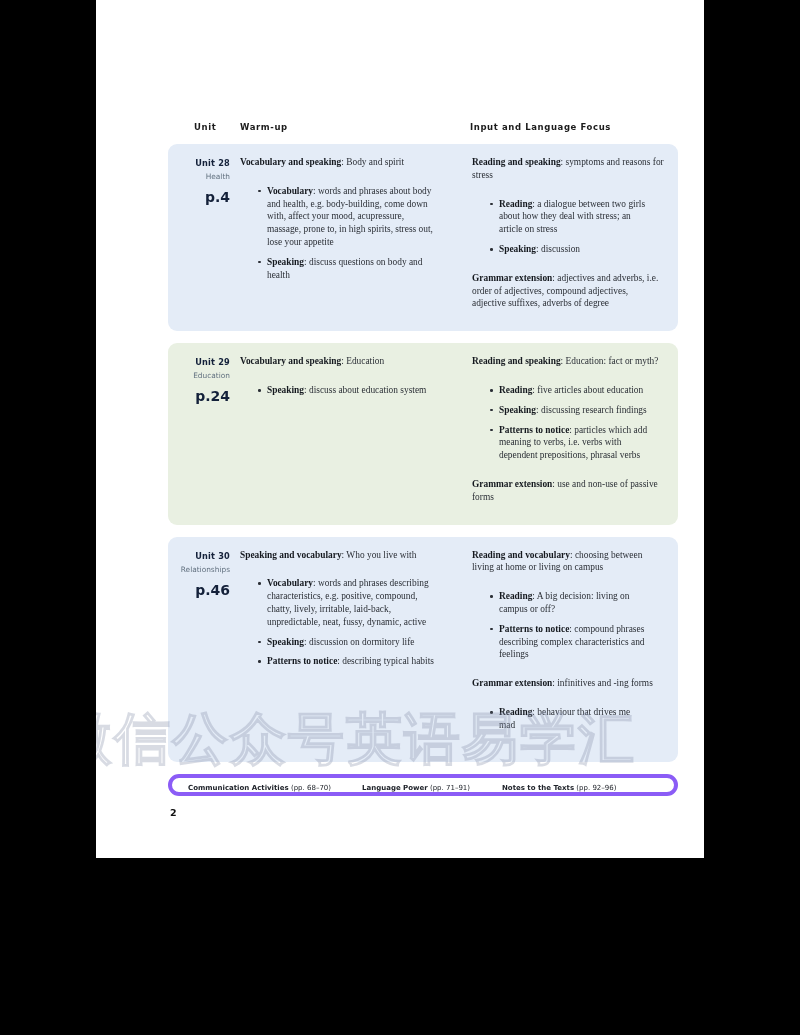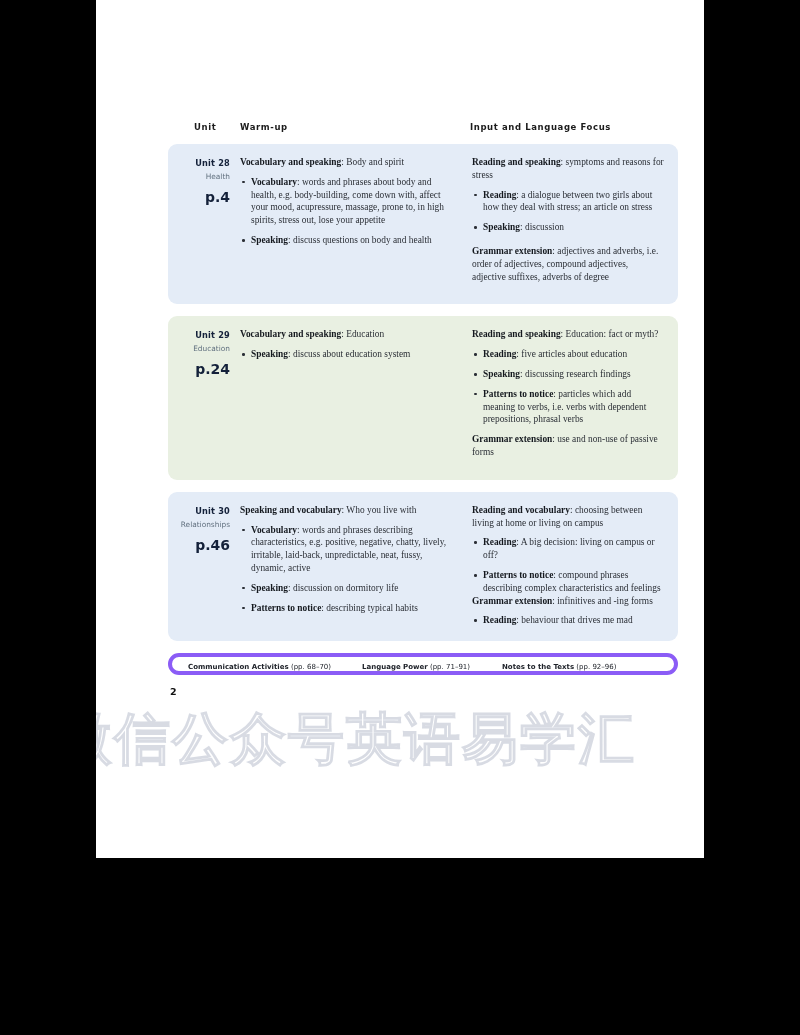--- a/index.html
+++ b/index.html
@@ -118,21 +118,21 @@
     line-height:12.8px;
     color:#2b2f36;
     margin:0 0 7px 0;
   }
   .lead b{
     font-weight:700;
     color:#15191f;
   }
   ul.items{
     list-style:none;
-    margin:0;
+    margin:16px;
     padding:0;
   }
   ul.items li{
     position:relative;
     padding-left:11px;
     margin-bottom:7px;
     font-size:9.4px;
     line-height:12.8px;
     color:#2b2f36;
   }
@@ -251,21 +251,21 @@
         </div>
         <div class="block blue">
           <div class="col-unit">
             <div class="u-name">Unit 30</div>
             <div class="u-topic">Relationships</div>
             <div class="u-page">p.46</div>
           </div>
           <div class="col-warm">
             <p class="lead"><b>Speaking and vocabulary</b><span>: Who you live with</span></p>
             <ul class="items tight">
-              <li><b>Vocabulary</b><span>: words and phrases describing characteristics, e.g. positive, negative, chatty, lively, irritable, laid-back, unpredictable, neat, fussy, dynamic, active</span></li>
+              <li><b>Vocabulary</b><span>: words and phrases describing characteristics, e.g. positive, compound, chatty, lively, irritable, laid-back, unpredictable, neat, fussy, dynamic, active</span></li>
               <li><b>Speaking</b><span>: discussion on dormitory life</span></li>
               <li><b>Patterns to notice</b><span>: describing typical habits</span></li>
             </ul>
           </div>
           <div class="col-input">
             <p class="lead"><b>Reading and vocabulary</b><span>: choosing between living at home or living on campus</span></p>
             <ul class="items tight">
               <li><b>Reading</b><span>: A big decision: living on campus or off?</span></li>
               <li><b>Patterns to notice</b><span>: compound phrases describing complex characteristics and feelings</span></li>
             </ul>

